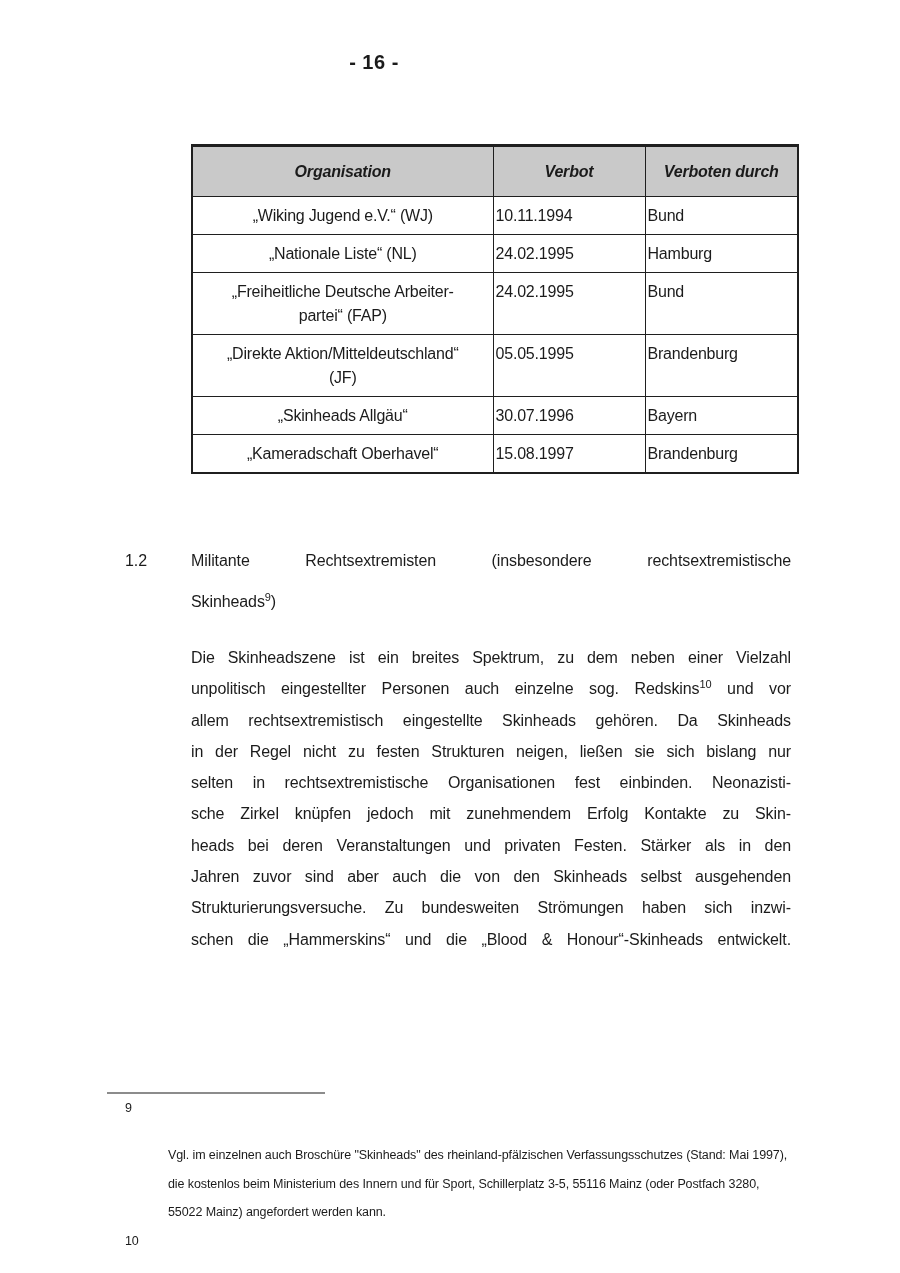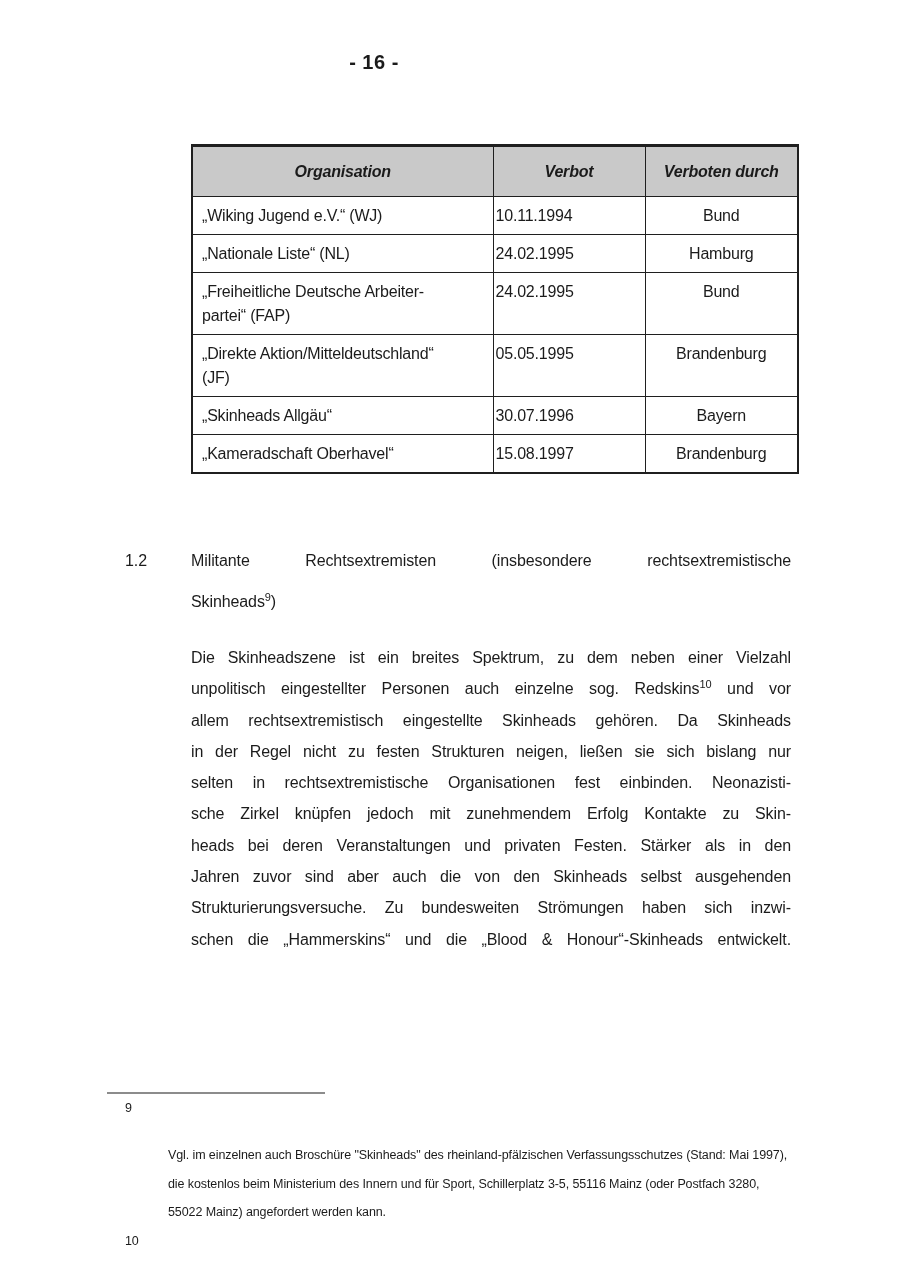--- a/index.html
+++ b/index.html
@@ -43,23 +43,23 @@
     font-size: 16px;
     font-style: italic;
   }
   .orgtable td {
     vertical-align: top;
     padding: 7px 9px 6px 9px;
     line-height: 24px;
     white-space: pre-line;
     background: #ffffff;
   }
-  .orgtable td.org  { text-align: left; }
+  .orgtable td.org  { text-align: center; }
   .orgtable td.date { text-align: left; padding-left: 2px; padding-right: 2px; }
-  .orgtable td.auth { text-align: center; padding-left: 2px; padding-right: 2px; }
+  .orgtable td.auth { text-align: left; padding-left: 2px; padding-right: 2px; }
   
   .heading {
     position: absolute;
     left: 125px; top: 540px;
     width: 666px;
     display: flex;
     font-weight: normal;
     font-size: 16px;
     line-height: 41px;
     letter-spacing: -0.1px;

